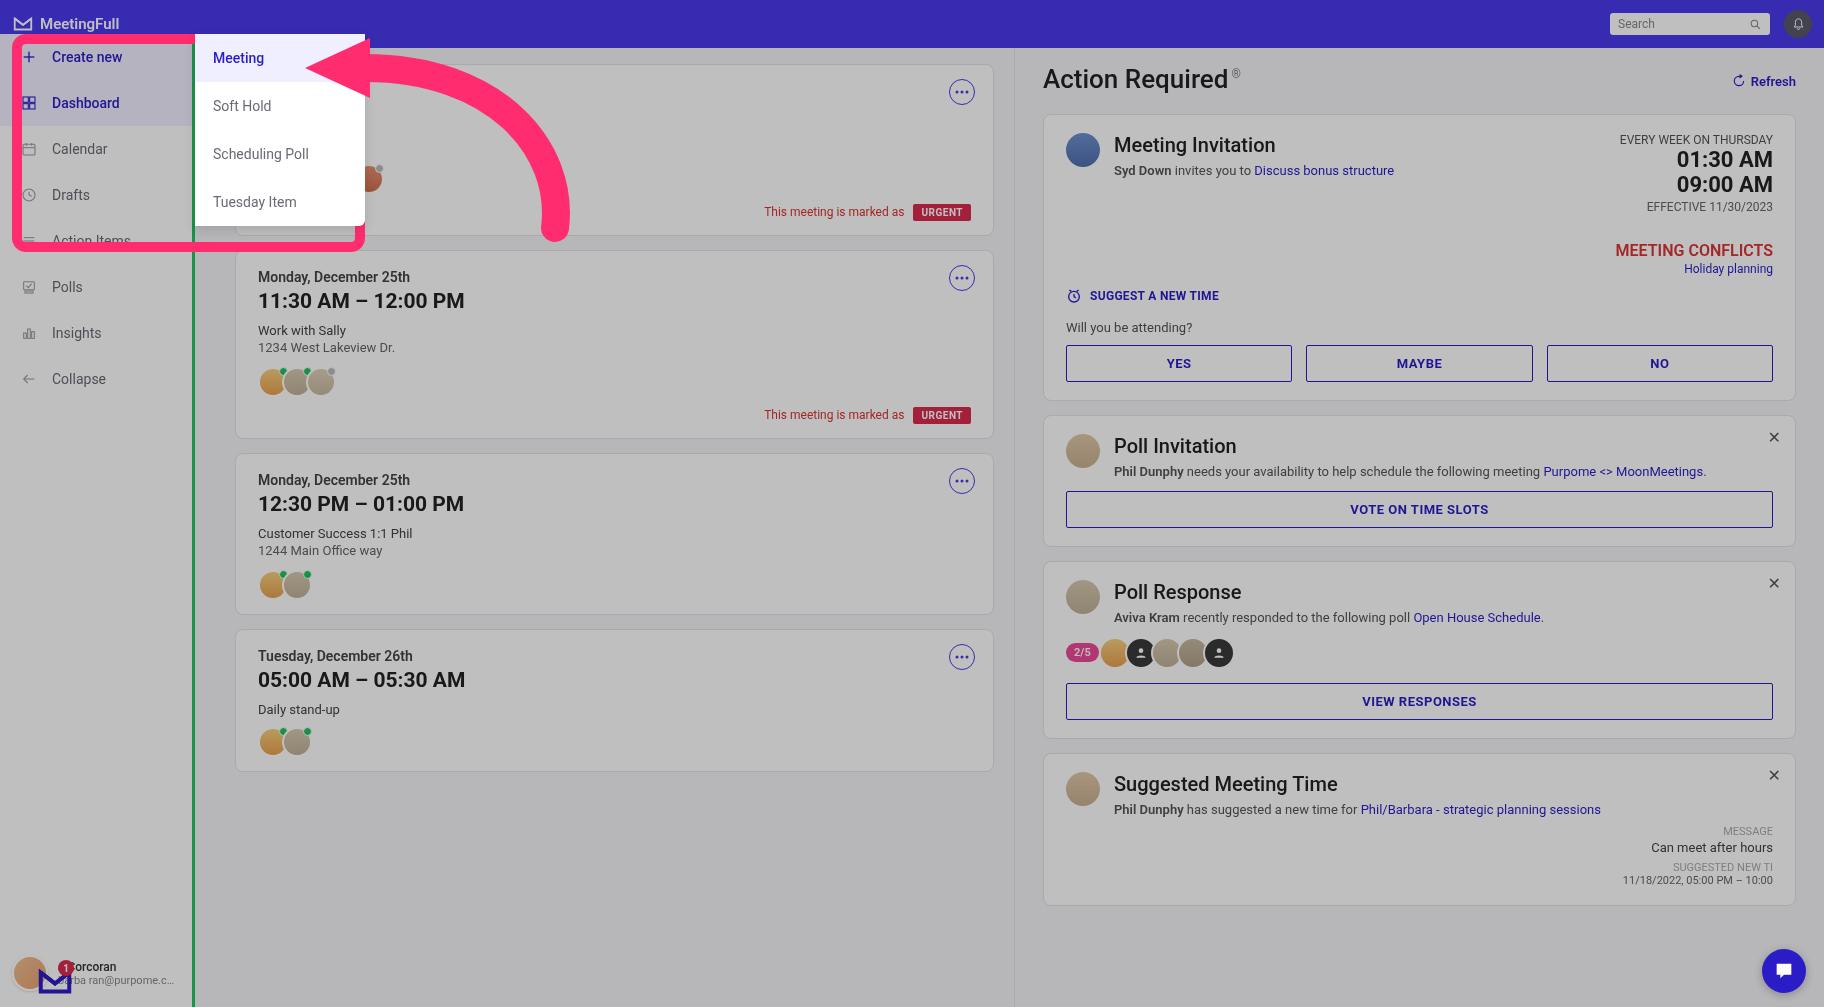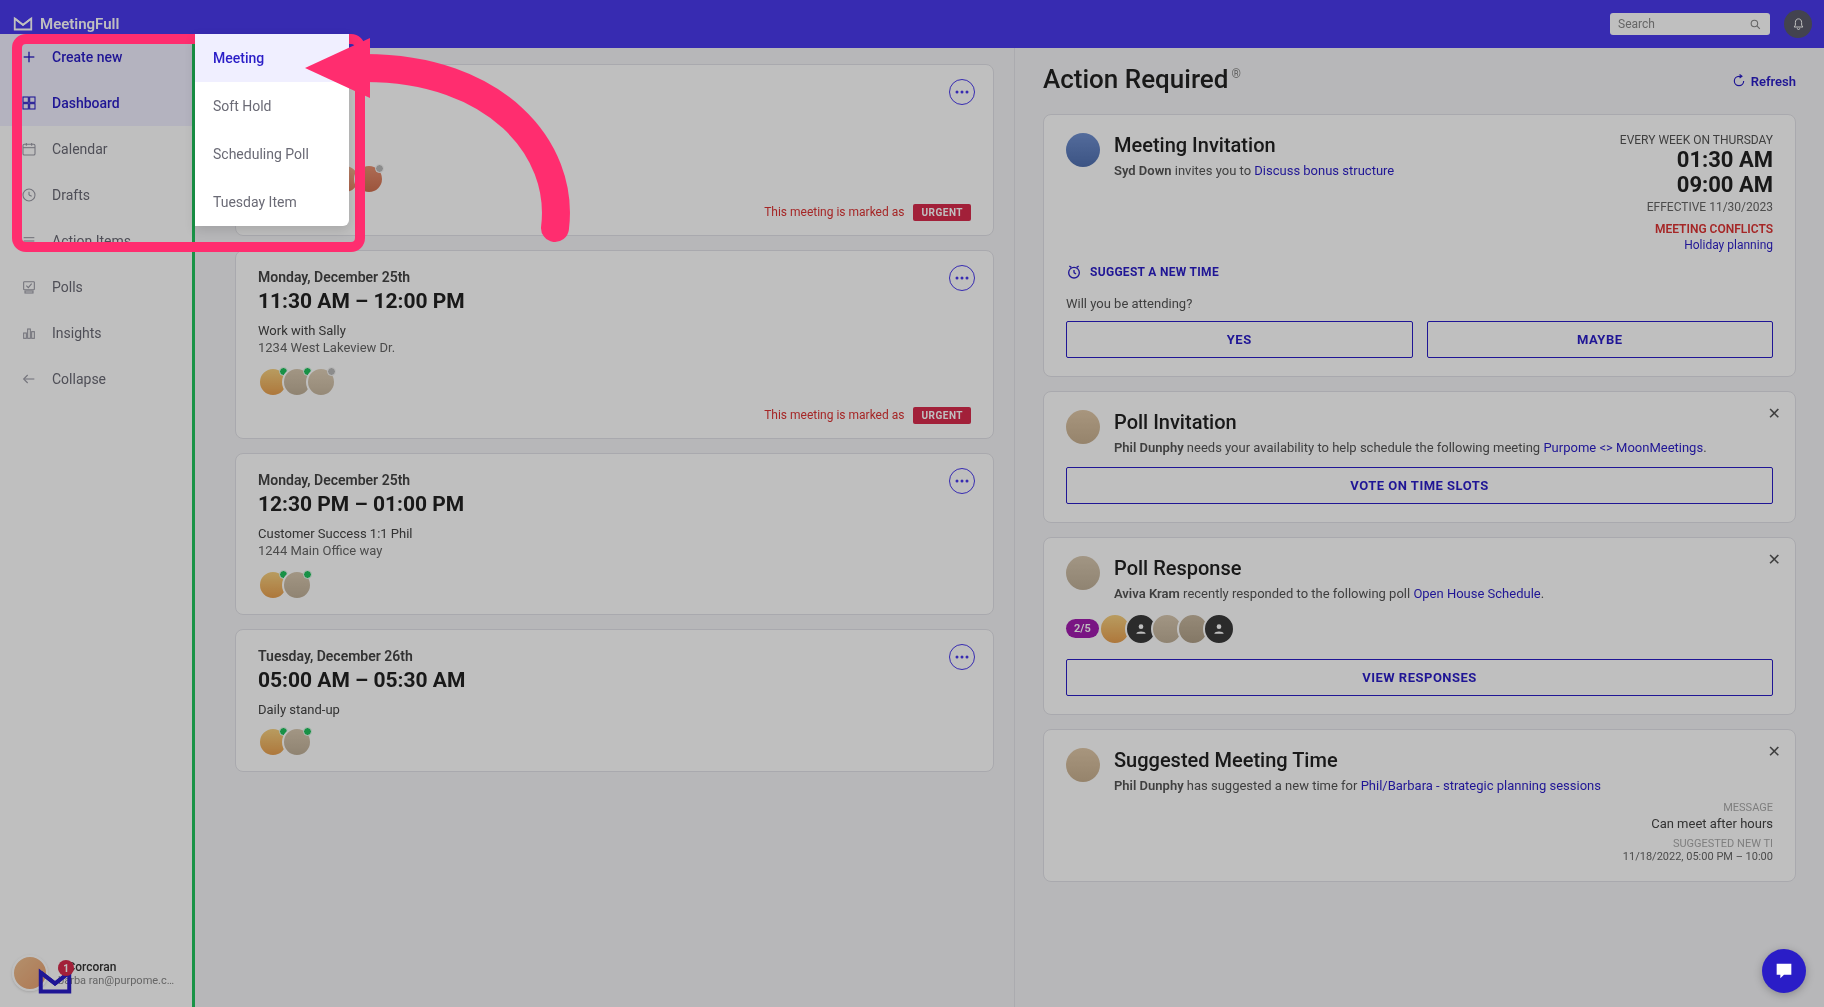--- a/index.html
+++ b/index.html
@@ -22,21 +22,21 @@
 .side-item.active { color: #2a1dc7; font-weight: 500; background: #f0efff; }
 .side-icon { width: 18px; height: 18px; flex-shrink: 0; display: flex; align-items: center; justify-content: center; }
 
 .user-box { position: absolute; bottom: 16px; left: 12px; display: flex; align-items: center; gap: 10px; }
 .user-avatar { width: 36px; height: 36px; border-radius: 50%; background: linear-gradient(135deg,#f0c090,#e8a070); border: 2px solid #fff; box-shadow: 0 1px 3px rgba(0,0,0,0.15); position: relative; }
 .user-info { font-size: 12px; }
 .user-name { font-weight: 500; color: #333; }
 .user-email { color: #888; font-size: 11px; }
 
 
-.submenu { position: absolute; left: 195px; top: 34px; width: 154px; background: #fff; box-shadow: 0 4px 12px rgba(0,0,0,0.12); z-index: 200; border-radius: 0 0 6px 0; }
+.submenu { position: absolute; left: 195px; top: 34px; width: 170px; background: #fff; box-shadow: 0 4px 12px rgba(0,0,0,0.12); z-index: 200; border-radius: 0 0 6px 0; }
 .submenu-item { padding: 16px 18px; font-size: 14px; color: #6a6a75; cursor: pointer; }
 .submenu-item.hl { background: #f0efff; color: #2a1dc7; font-weight: 500; }
 
 
 .menu-highlight { position: absolute; left: 12px; top: 34px; width: 353px; height: 218px; border: 10px solid #ff2d6f; border-radius: 14px; z-index: 190; pointer-events: none; }
 
 
 .arrow-svg { position: absolute; left: 295px; top: 28px; width: 280px; height: 230px; z-index: 210; pointer-events: none; }
 
 
@@ -67,29 +67,29 @@
 .ar-row { display: flex; gap: 14px; }
 .ar-avatar { width: 34px; height: 34px; border-radius: 50%; flex-shrink: 0; }
 .ar-body { flex: 1; }
 .ar-card-title { font-size: 20px; font-weight: 500; color: #222; margin-bottom: 6px; }
 .ar-text { font-size: 13px; color: #555; }
 .ar-text b { font-weight: 600; }
 .ar-link { color: #2a1dc7; }
 .ar-meta { text-align: right; font-size: 13px; color: #555; }
 .ar-meta .bigtime { font-size: 22px; font-weight: 700; color: #222; line-height: 1.15; }
 .ar-meta .eff { font-size: 12px; color: #666; margin-top: 2px; }
-.ar-conflict { color: #d33; font-size: 12px; font-weight: 600; text-align: right; margin-top: 8px; }
+.ar-conflict { color: #d33; font-size: 16px; font-weight: 600; text-align: right; margin-top: 27px; }
 .ar-conflict-link { color: #2a1dc7; font-size: 12px; text-align: right; margin-top: 2px; }
 .suggest-row { display: flex; align-items: center; gap: 8px; color: #2a1dc7; font-size: 12px; font-weight: 700; margin-top: 12px; letter-spacing: 0.3px; }
 .attend-q { font-size: 13px; color: #555; margin-top: 16px; margin-bottom: 10px; }
 .btn-row { display: flex; gap: 14px; }
 .btn-outline { flex: 1; border: 1.5px solid #2a1dc7; color: #2a1dc7; background: #fff; padding: 10px 0; text-align: center; font-size: 13px; font-weight: 700; letter-spacing: 0.5px; cursor: pointer; border-radius: 2px; }
 .btn-wide { display: block; width: 100%; }
 .close-x { position: absolute; top: 12px; right: 14px; color: #555; cursor: pointer; font-size: 16px; }
-.poll-count { display: inline-block; background: #a21caf; color: #fff; font-size: 11px; font-weight: 600; padding: 3px 8px; border-radius: 10px; margin-right: 6px; vertical-align: middle; }
+.poll-count { display: inline-block; background: #ec4899; color: #fff; font-size: 11px; font-weight: 600; padding: 3px 8px; border-radius: 10px; margin-right: 6px; vertical-align: middle; }
 .ar-avs { display: flex; align-items: center; margin-top: 12px; margin-bottom: 14px; }
 .ar-avs .av { width: 32px; height: 32px; border-radius: 50%; border: 2px solid #fff; margin-left: -6px; position: relative; }
 .ar-avs .av:first-child { margin-left: 0; }
 .sugg-meta { text-align: right; font-size: 11px; color: #aaa; }
 .sugg-meta .msg { font-size: 13px; color: #444; margin: 2px 0 6px; }
 
 
 .chat-fab { position: absolute; bottom: 14px; right: 18px; width: 44px; height: 44px; border-radius: 50%; background: #2a1dc7; display: flex; align-items: center; justify-content: center; color: #fff; z-index: 300; box-shadow: 0 2px 8px rgba(0,0,0,0.25); }
 
 
@@ -379,20 +379,21 @@
             <line x1="12" y1="13" x2="15" y2="15" stroke="#2a1dc7" stroke-width="2"></line>
             <line x1="5" y1="3" x2="8" y2="5" stroke="#2a1dc7" stroke-width="2"></line>
             <line x1="19" y1="3" x2="16" y2="5" stroke="#2a1dc7" stroke-width="2"></line>
           </svg>
         <span>SUGGEST A NEW TIME</span>
       </div>
       <div class="attend-q">Will you be attending?</div>
       <div class="btn-row">
         <div class="btn-outline">YES</div>
         <div class="btn-outline">MAYBE</div>
+        <div class="btn-outline">NO</div>
       </div>
     </div>
 
     <div class="ar-card">
       <div class="close-x">✕</div>
       <div class="ar-row">
         <div class="ar-avatar" style="background:linear-gradient(#e0c8a8,#c8b090)"></div>
         <div class="ar-body">
           <div class="ar-card-title">Poll Invitation</div>
           <div class="ar-text">

